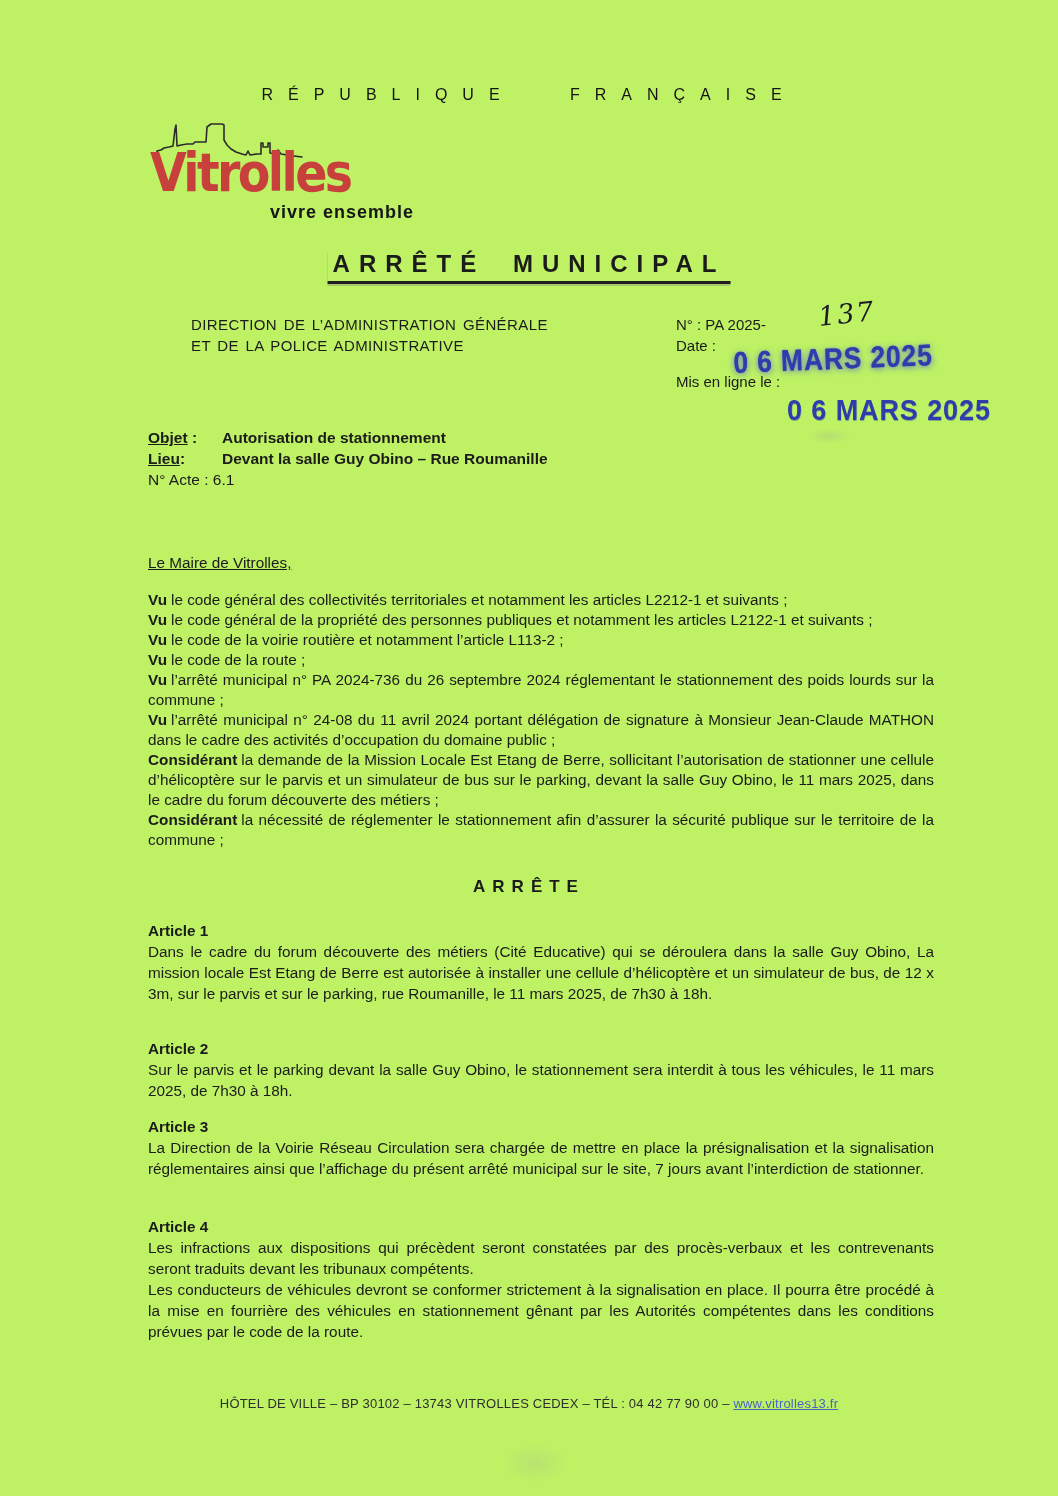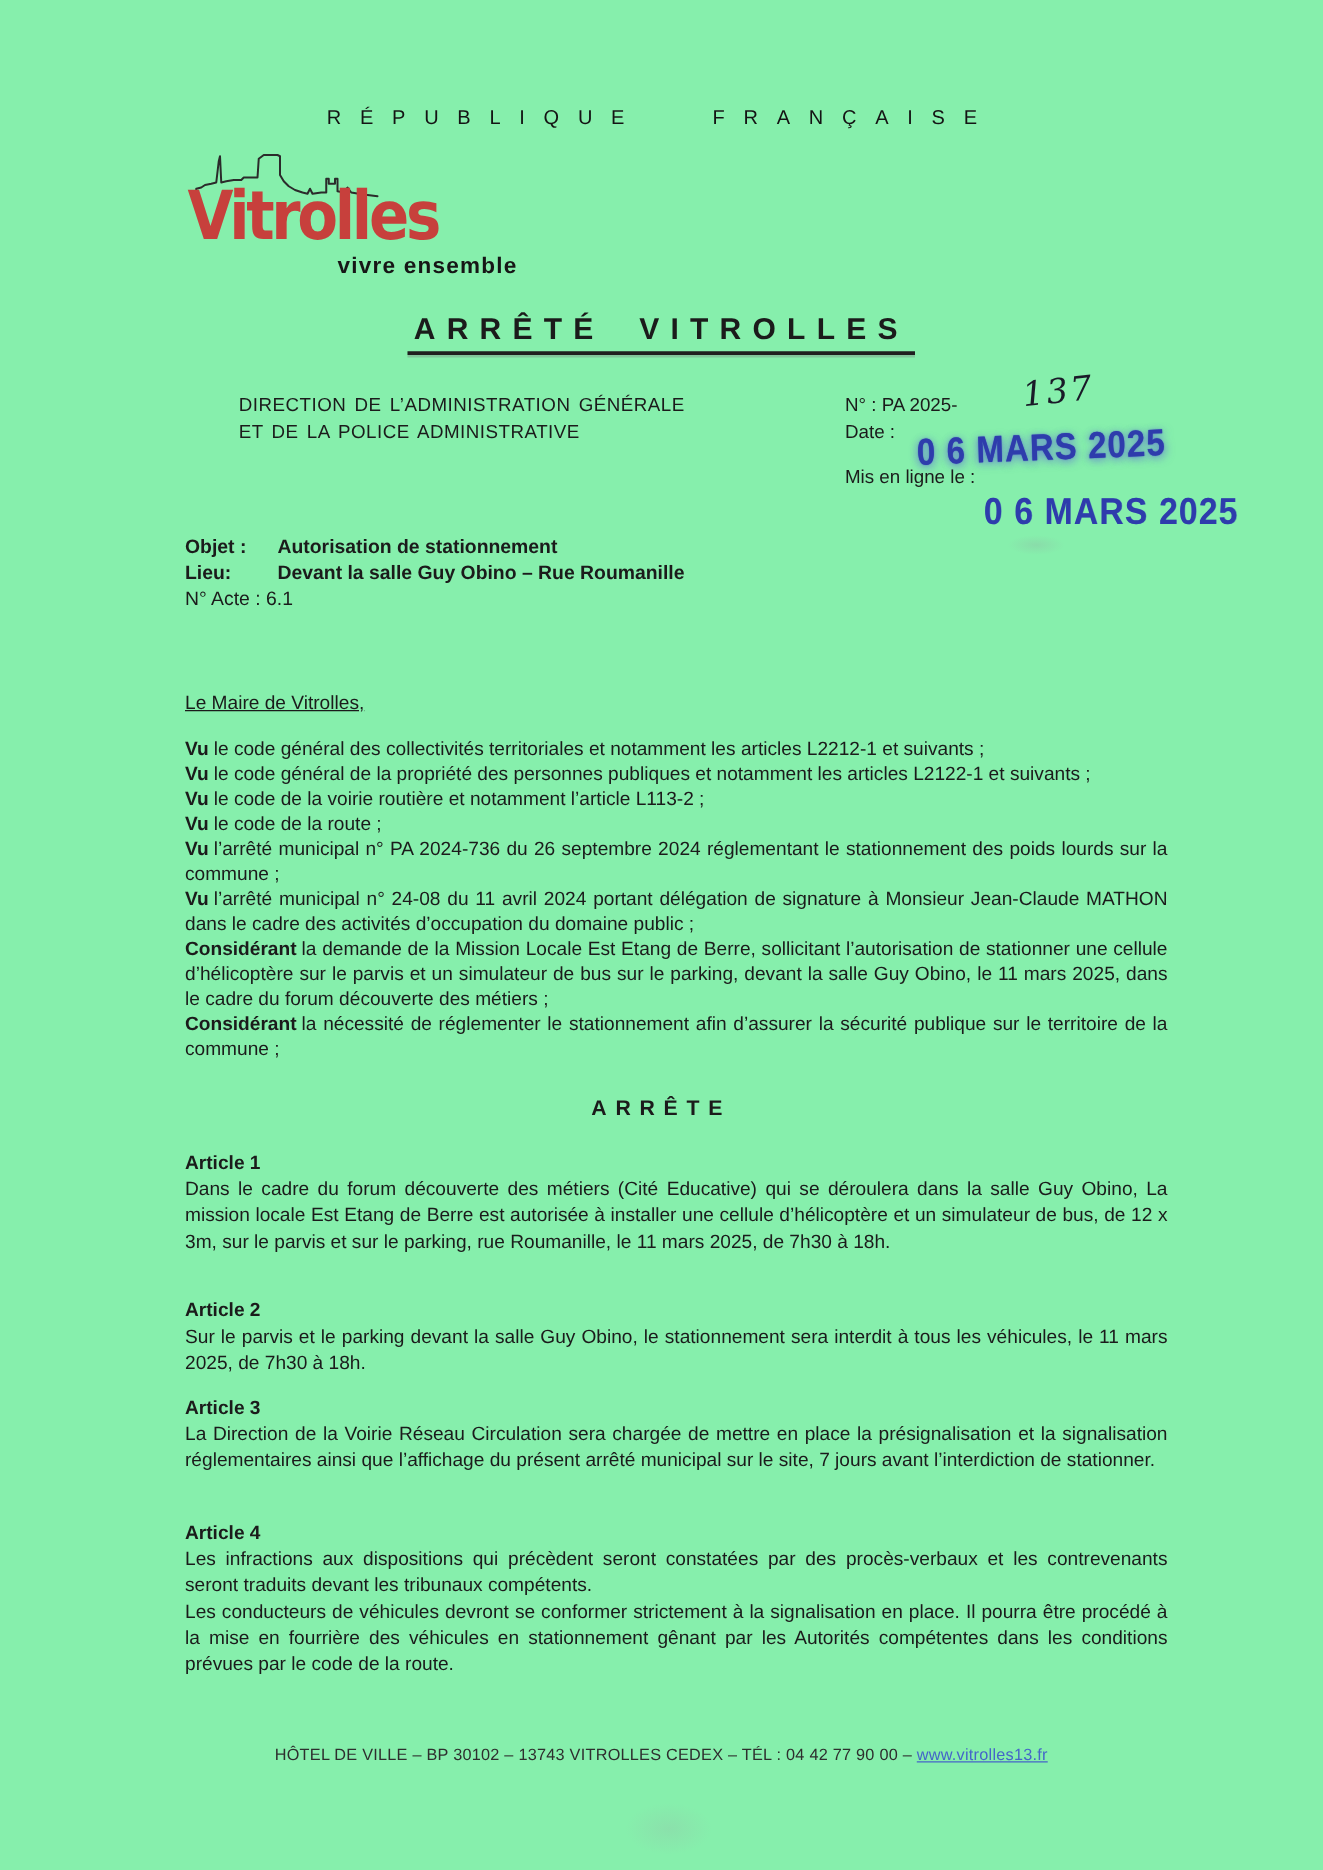--- a/index.html
+++ b/index.html
@@ -3,21 +3,21 @@
 <meta charset="utf-8">
 <style>
   :root{
     --logo-red:#c7403c;
     --stamp-blue:#2e3cac;
     --link-blue:#4565c8;
     --text-color:#1b1b1b;
   }
   html,body{margin:0;padding:0;background:#ffffff;}
   .page{
-    position:relative;width:1058px;height:1496px;background:#86efac;
+    position:relative;width:1058px;height:1496px;background:#bef264;
     font-family:"Liberation Sans",sans-serif;color:var(--text-color);
     overflow:hidden;
   }
   .republique{
     position:absolute;top:86px;left:0;right:0;text-align:center;
     font-size:16px;letter-spacing:15px;word-spacing:36px;color:#141414;
   }
   .logo{position:absolute;left:150px;top:120px;width:280px;height:110px;}
   .skyline{position:absolute;left:4px;top:0;}
   .logo-word{
@@ -52,21 +52,21 @@
     text-shadow:0 0 1px #3a4ab8,2px 2px 7px rgba(90,105,215,0.55),-2px 1px 6px rgba(90,105,215,0.45);
   }
   .stamp2{
     left:787px;top:393px;transform:scaleX(0.9);
     text-shadow:0.5px 0.5px 0 rgba(40,60,180,0.4);
   }
   .subject{position:absolute;left:148px;top:427px;font-size:15.5px;line-height:21px;}
   .srow .slabel{display:inline-block;width:74px;font-weight:bold;}
   .srow .sval{font-weight:bold;}
   .srow.acte{font-weight:normal;}
-  .u{}
+  .u{text-decoration:underline;}
   .salutation{position:absolute;left:148px;top:554px;font-size:15.3px;text-decoration:underline;}
   .preamble{
     position:absolute;left:148px;top:590px;width:786px;
     font-size:15.3px;line-height:20px;text-align:justify;
   }
   .preamble p{margin:0;}
   .lead{margin-right:4px;}
   .arrete{
     position:absolute;top:877px;left:50%;transform:translateX(-50%);
     font-size:17px;font-weight:bold;letter-spacing:7px;white-space:nowrap;
@@ -102,21 +102,21 @@
   <div class="republique">RÉPUBLIQUE FRANÇAISE</div>
 
   <div class="logo">
     <svg class="skyline" viewBox="0 0 158 50" width="158" height="50" aria-hidden="true">
       <path d="M3 49 L3 31 L7 30 L10 28 L15 27 L19 26 L21 9 L22 5 L23 26 L27 25 L33 24 L39 24 L41 22 L52 22 L53 7 L57 4 L68 4 L70 5 L70 20 L73 25 L77 29 L82 32 L88 34 L92 35 L94 31 L96 35 L103 34 L107 34 L107 23 L109 23 L109 27 L114 27 L114 23 L116 23 L116 33 L121 34 L124 30 L127 34 L133 35 L140 36 L148 37" fill="none" stroke="#2b2b2b" stroke-width="1.6" stroke-linejoin="round" stroke-linecap="round"></path>
     </svg>
     <div class="logo-word">Vitrolles</div>
     <div class="logo-tagline">vivre ensemble</div>
   </div>
 
-  <div class="doc-title">ARRÊTÉ VITROLLES</div>
+  <div class="doc-title">ARRÊTÉ MUNICIPAL</div>
 
   <div class="direction">
     <div>DIRECTION DE L’ADMINISTRATION GÉNÉRALE</div>
     <div>ET DE LA POLICE ADMINISTRATIVE</div>
   </div>
 
   <div class="meta">
     <div>N° : PA 2025-</div>
     <div>Date :</div>
     <div class="meta-online">Mis en ligne le :</div>

